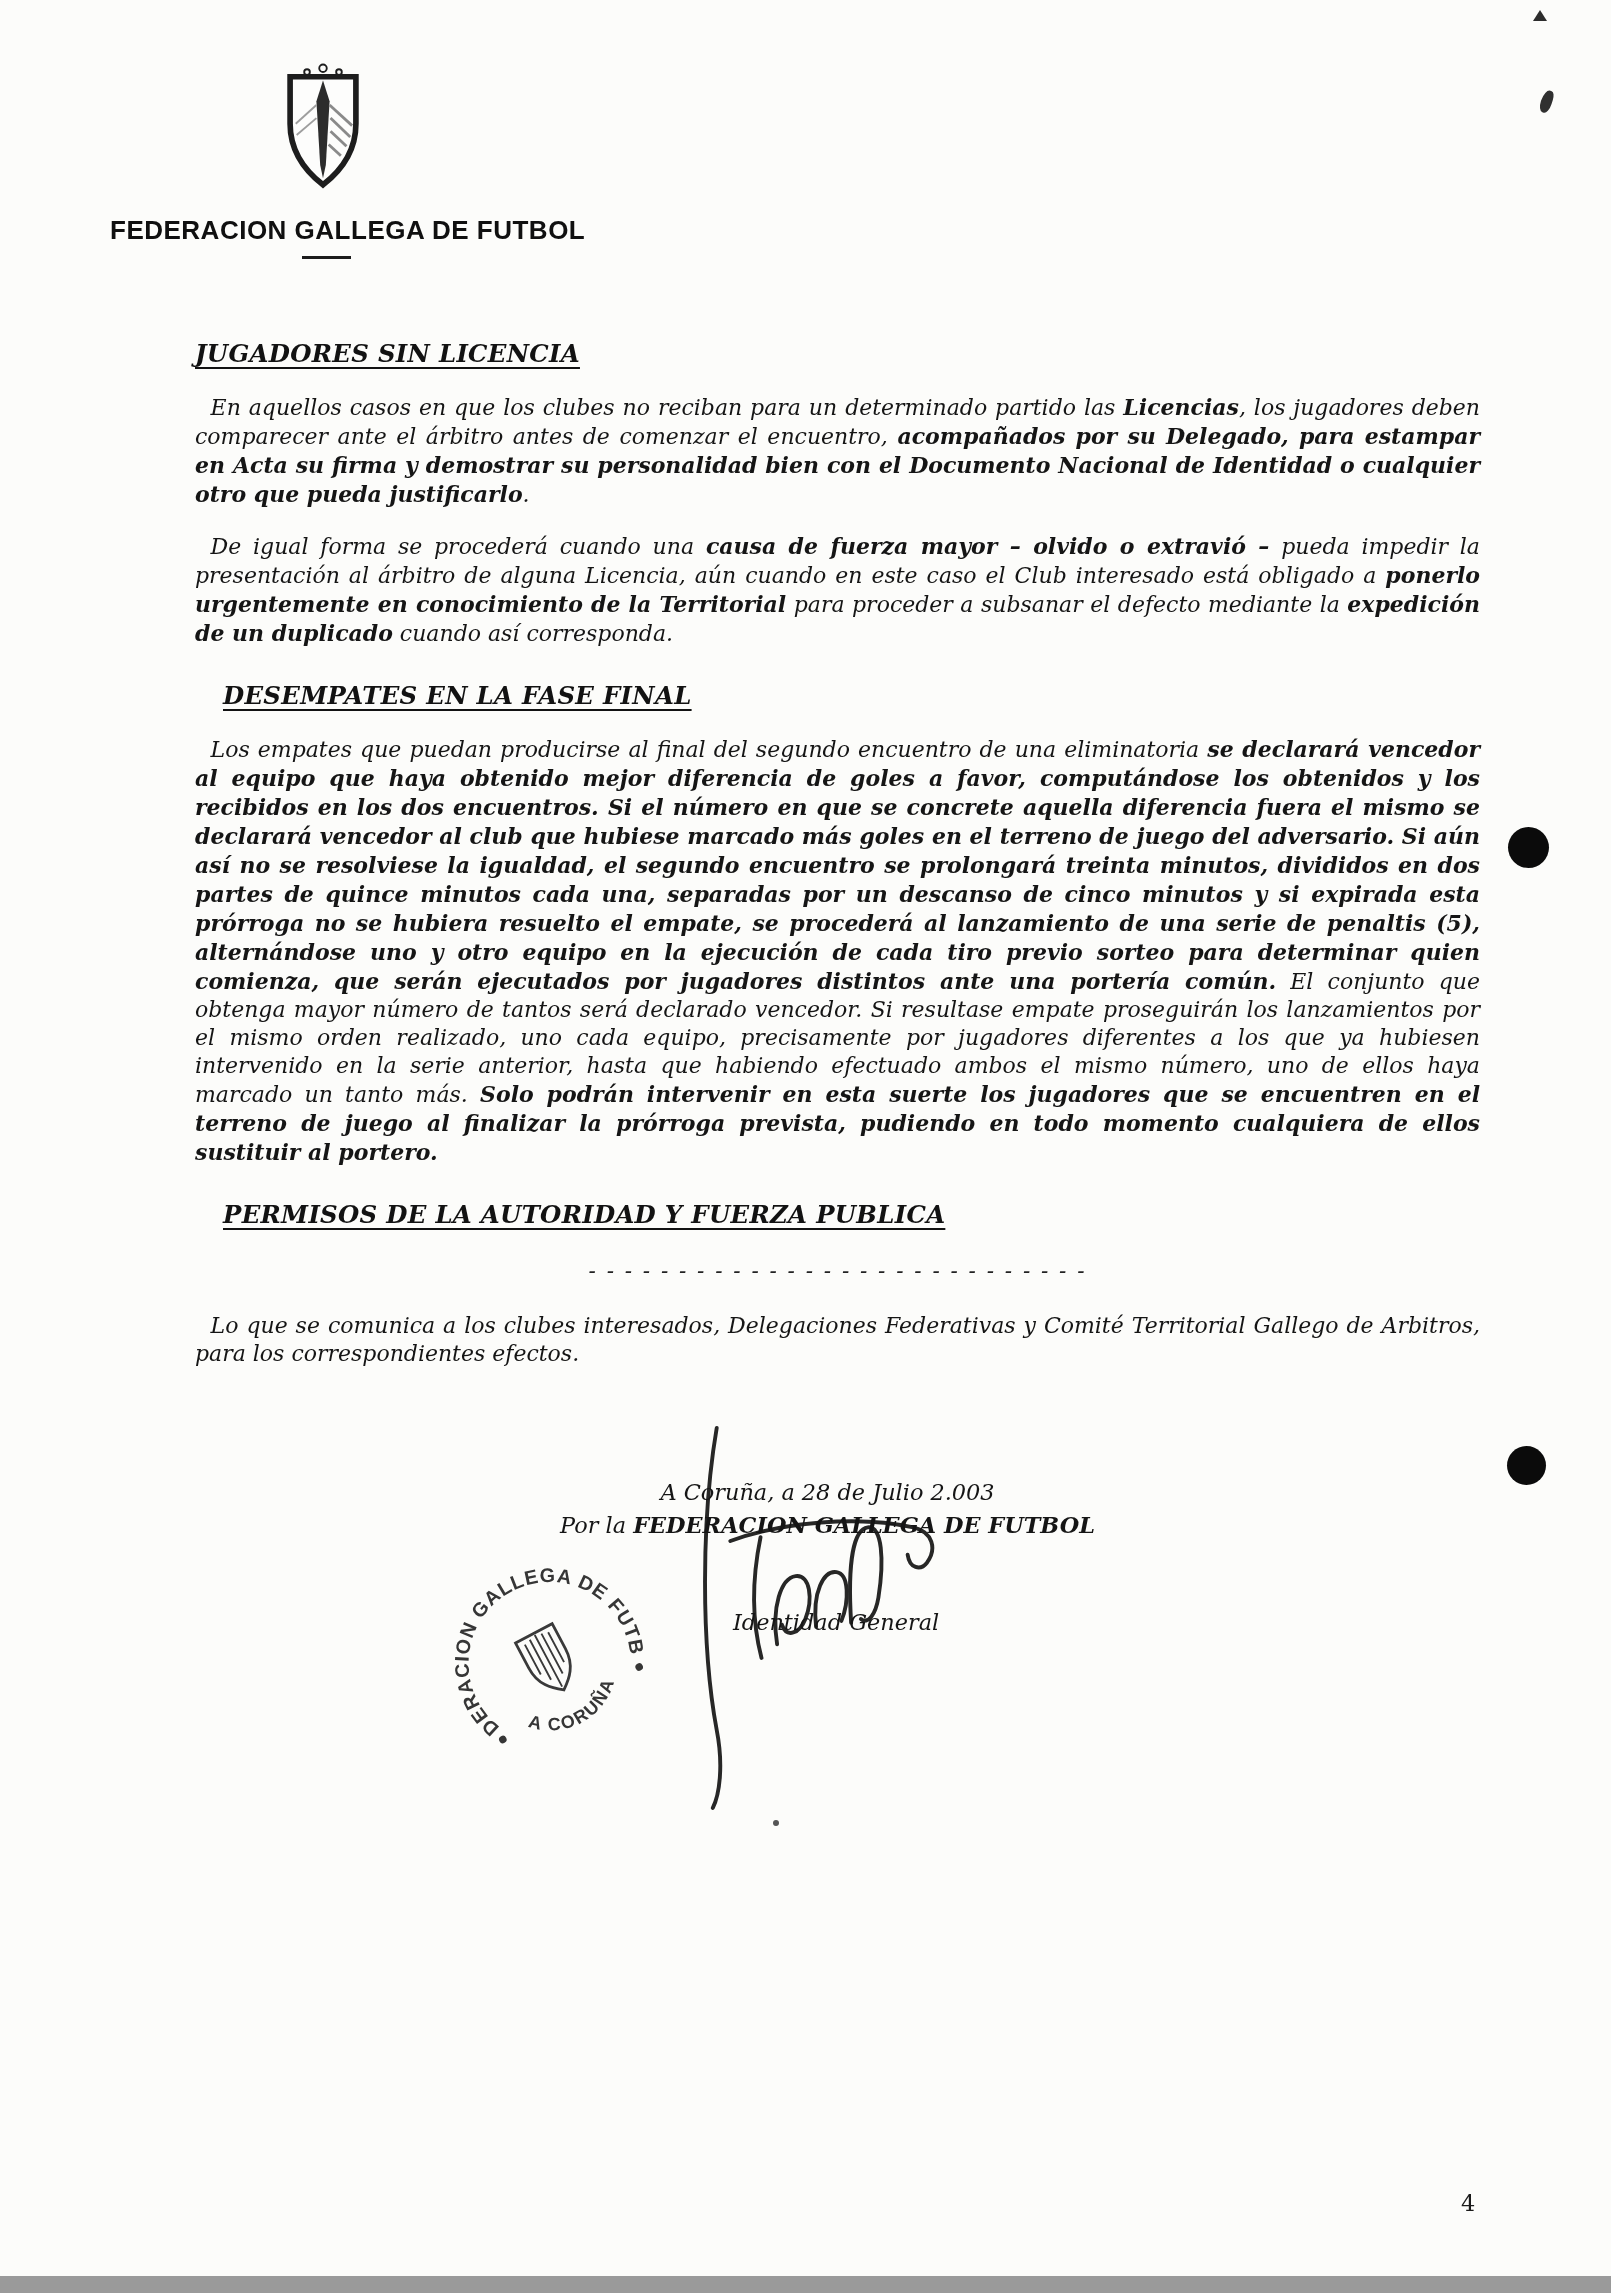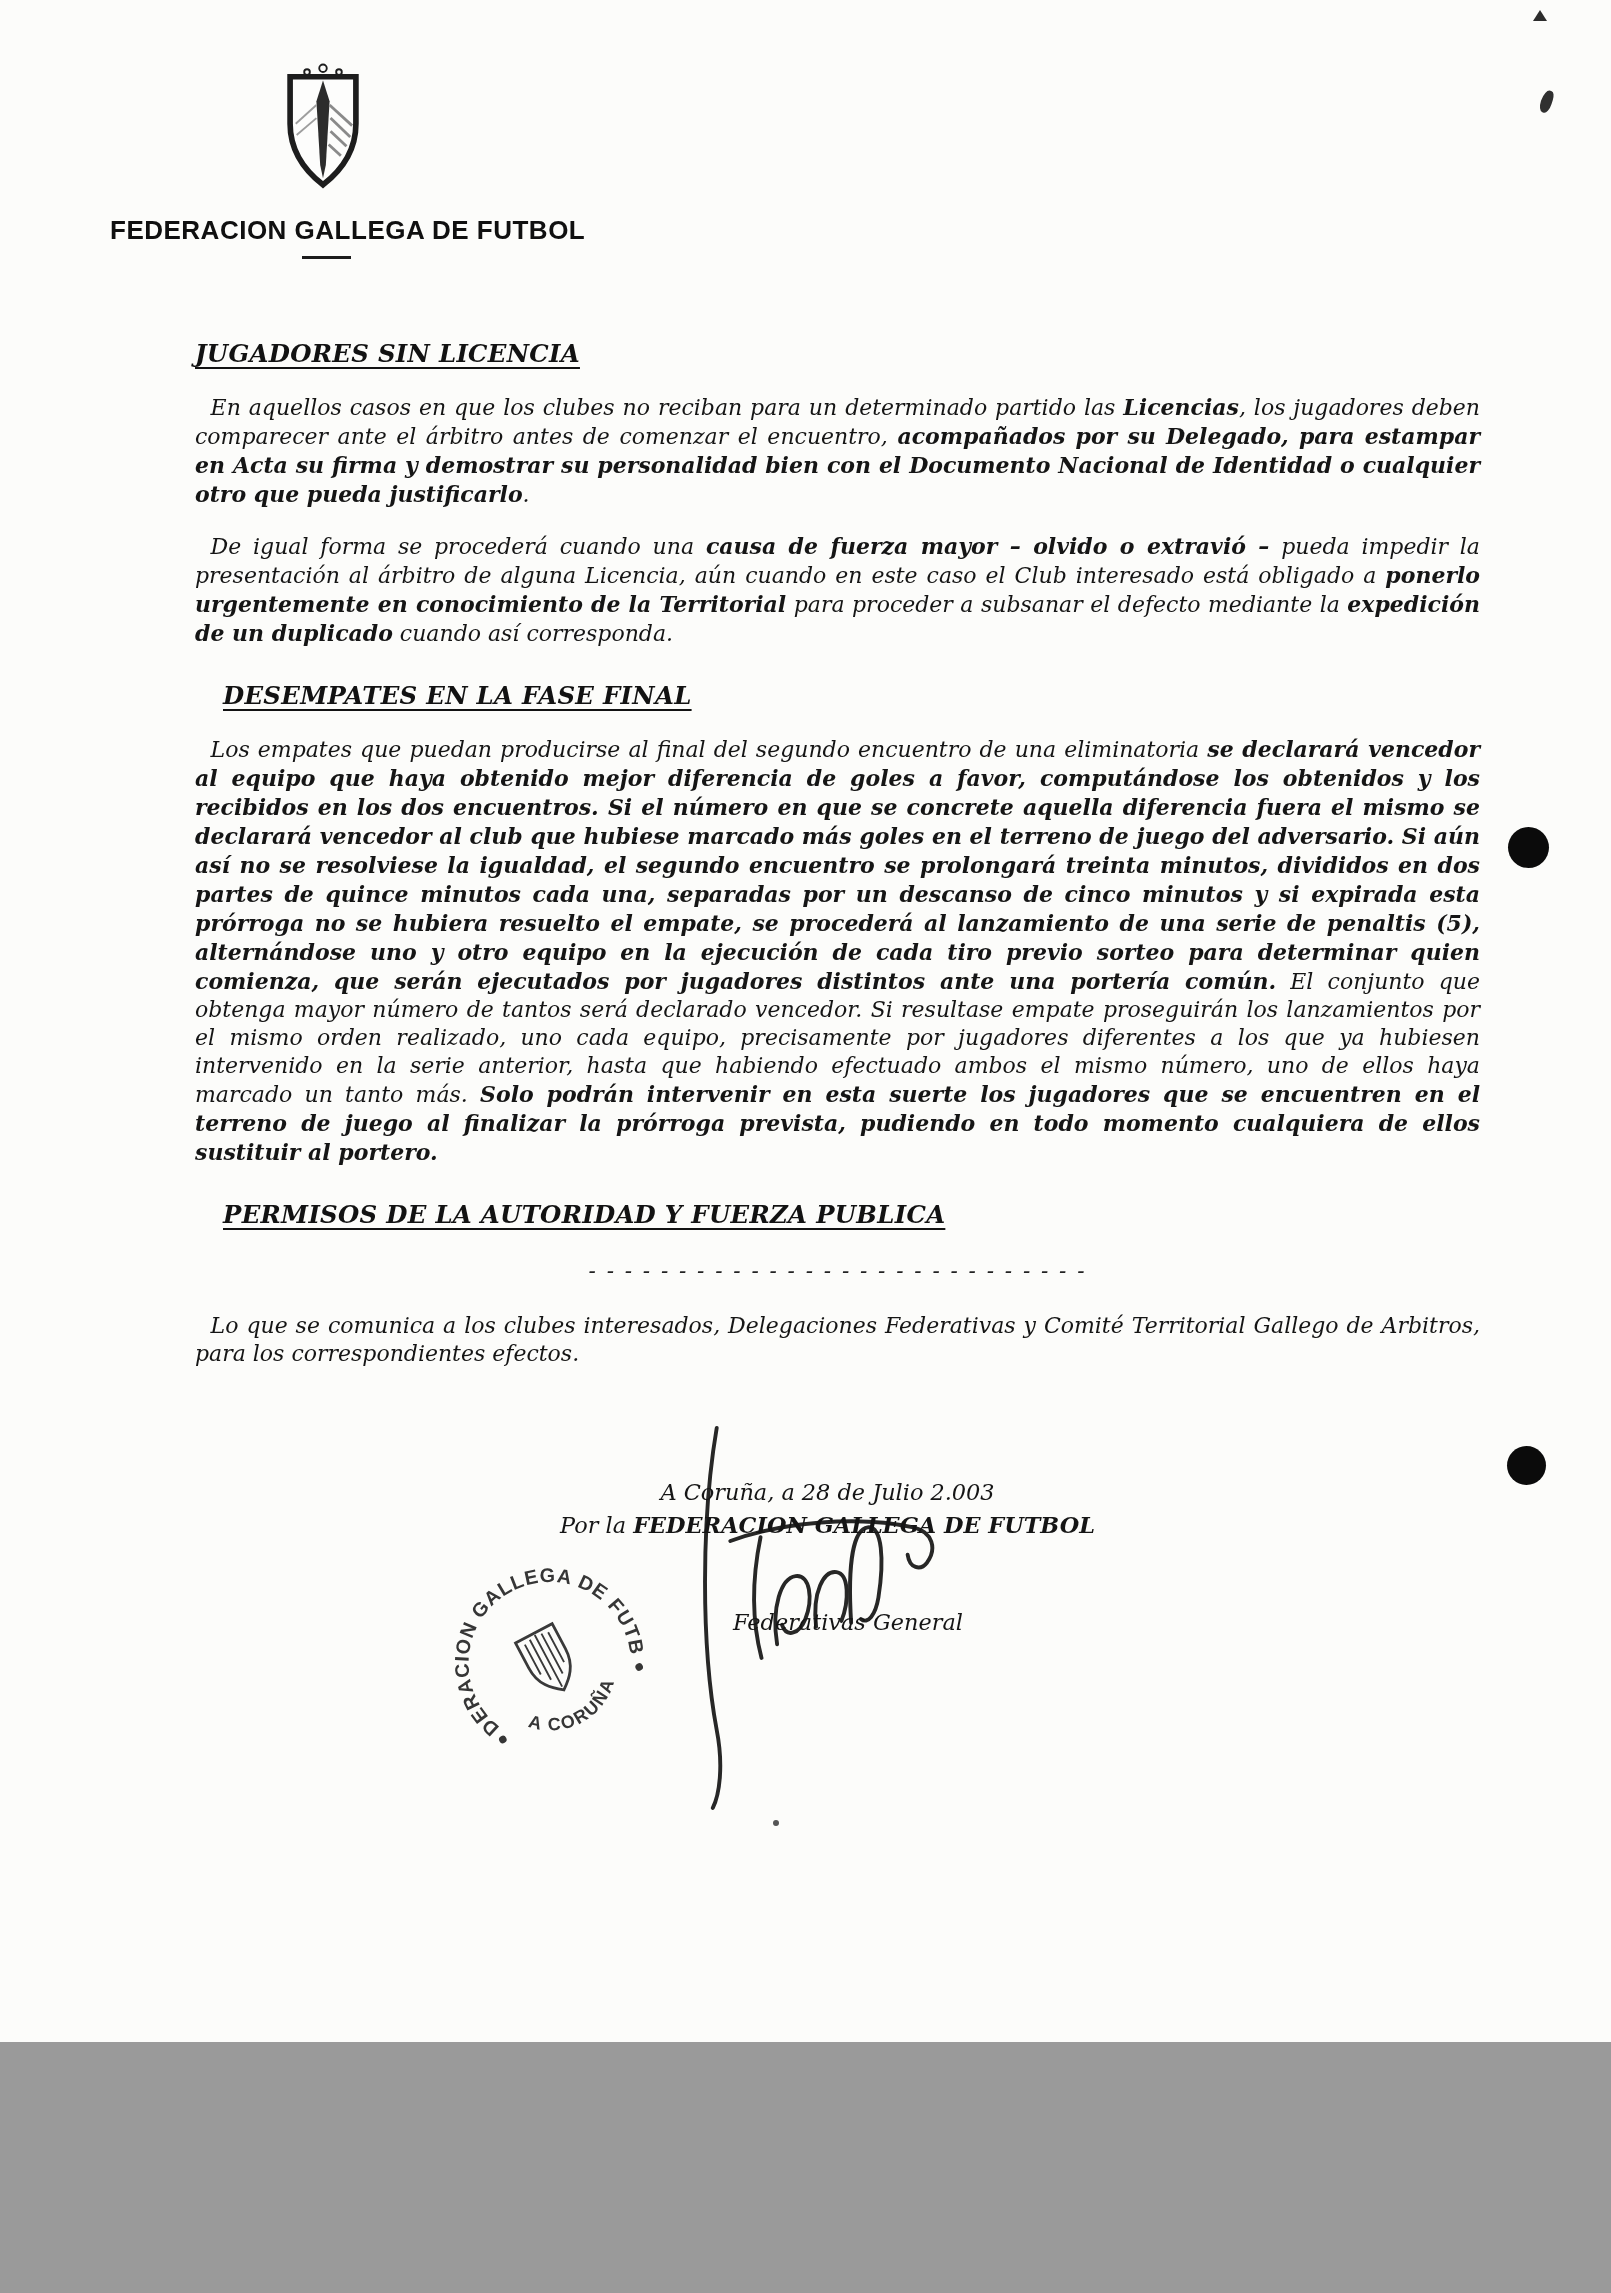--- a/index.html
+++ b/index.html
@@ -1,16 +1,16 @@
 <!DOCTYPE html>
 <html><head>
 <meta charset="utf-8">
 <style>
   html,body{margin:0;padding:0;background:#9a9a9a;}
-  .page{position:relative;width:1611px;height:2042px;background:#fcfcfa;overflow:hidden;
+  .page{position:relative;width:1611px;height:2276px;background:#fcfcfa;overflow:hidden;
         font-family:"DejaVu Serif",serif;color:#161616;}
 
   
   .crest{position:absolute;left:276px;top:60px;width:94px;height:135px;}
   .org-title{position:absolute;left:110px;top:215px;font-family:"Liberation Sans",sans-serif;
              font-weight:bold;font-size:26px;letter-spacing:0.5px;color:#101010;}
   .org-underline{position:absolute;left:302px;top:256px;width:49px;height:2.9px;background:#1c1c1c;}
 
   
   .content{position:absolute;left:195px;top:332px;width:1285px;}
@@ -119,21 +119,21 @@
     <g fill="none" stroke="#151515" stroke-width="4" stroke-linecap="round" opacity=".92">
       <path d="M 50,16 C 34,110 34,240 50,326 C 57,362 53,392 46,406"></path>
       <path d="M 95,128 C 86,172 86,214 96,252"></path>
       <path d="M 64,132 C 118,112 196,106 252,118 C 272,123 276,140 266,154 C 259,163 248,160 246,146"></path>
       <path d="M 112,238 C 106,200 116,170 131,168 C 146,166 149,192 141,212 C 135,227 122,232 117,218"></path>
       <path d="M 152,220 C 148,184 160,162 173,164 C 186,166 186,194 178,214"></path>
       <path d="M 188,216 C 184,152 191,120 205,118 C 220,116 222,152 216,190 C 213,208 205,218 198,212"></path>
     </g>
   </svg>
 
-  <div class="sig-title">Federativas General</div>
+  <div class="sig-title">Identidad General</div>
 
   <div class="page-number">4</div>
 
   <div class="hole hole-1"></div>
   <div class="hole hole-2"></div>
   <div class="corner-mark"></div>
   <div class="edge-blot"></div>
   <div class="micro-dot"></div>
 
 </div>

